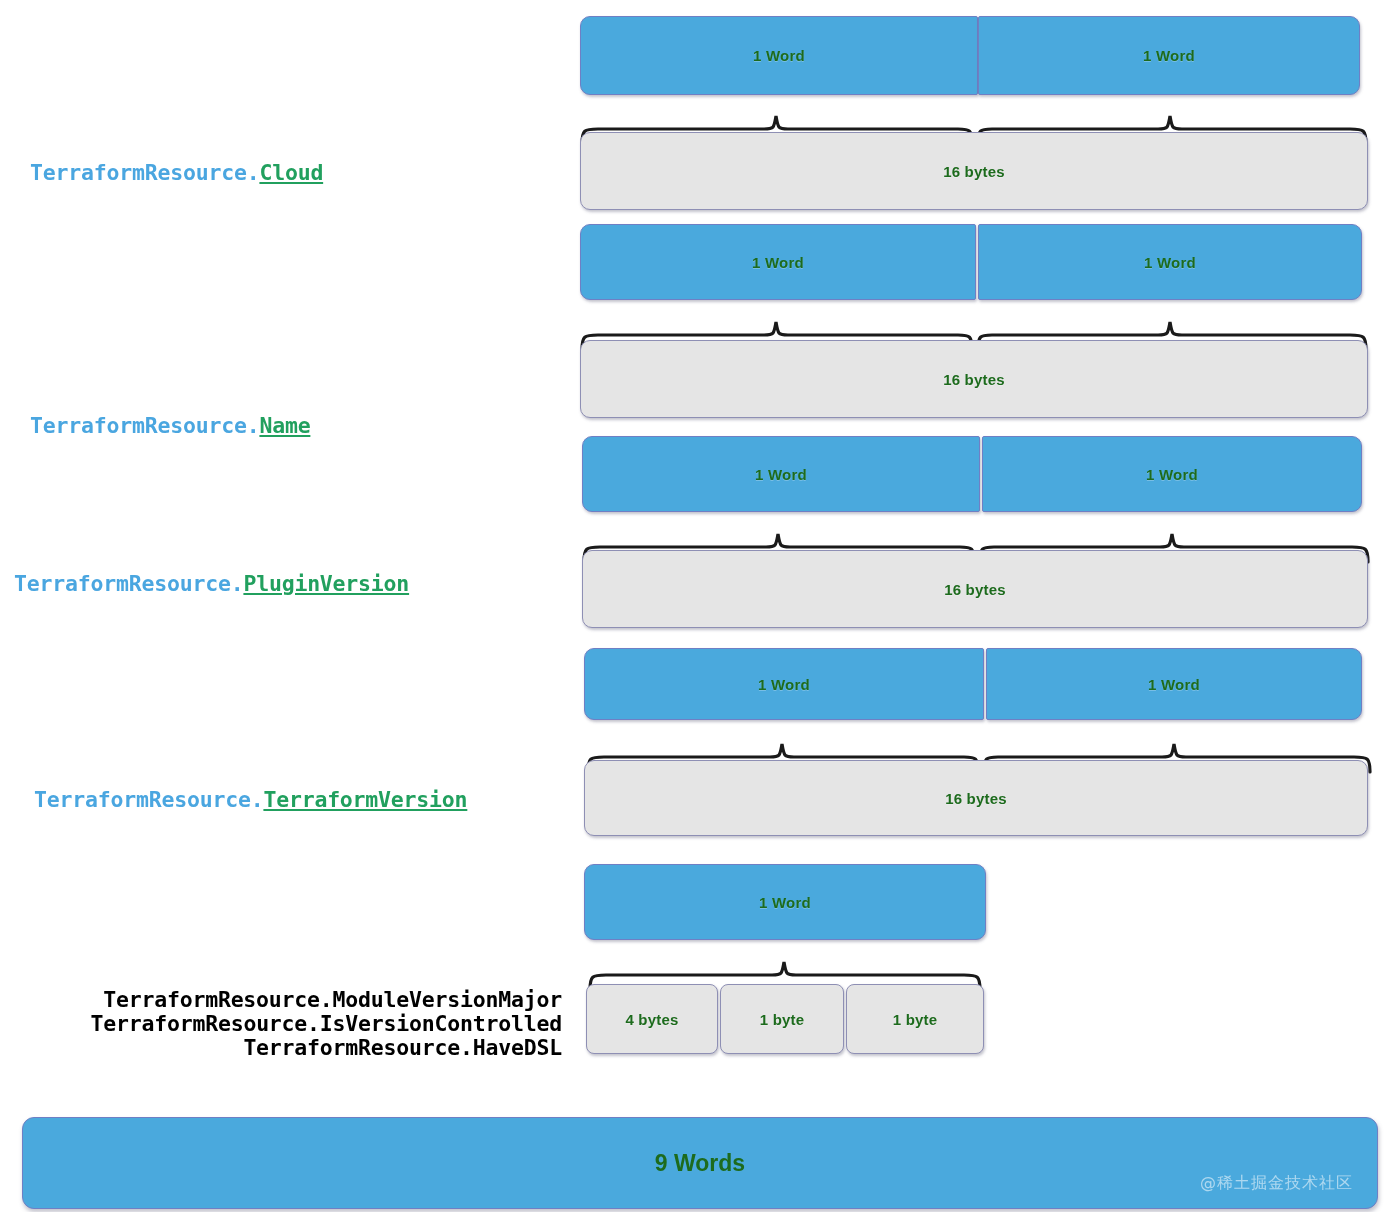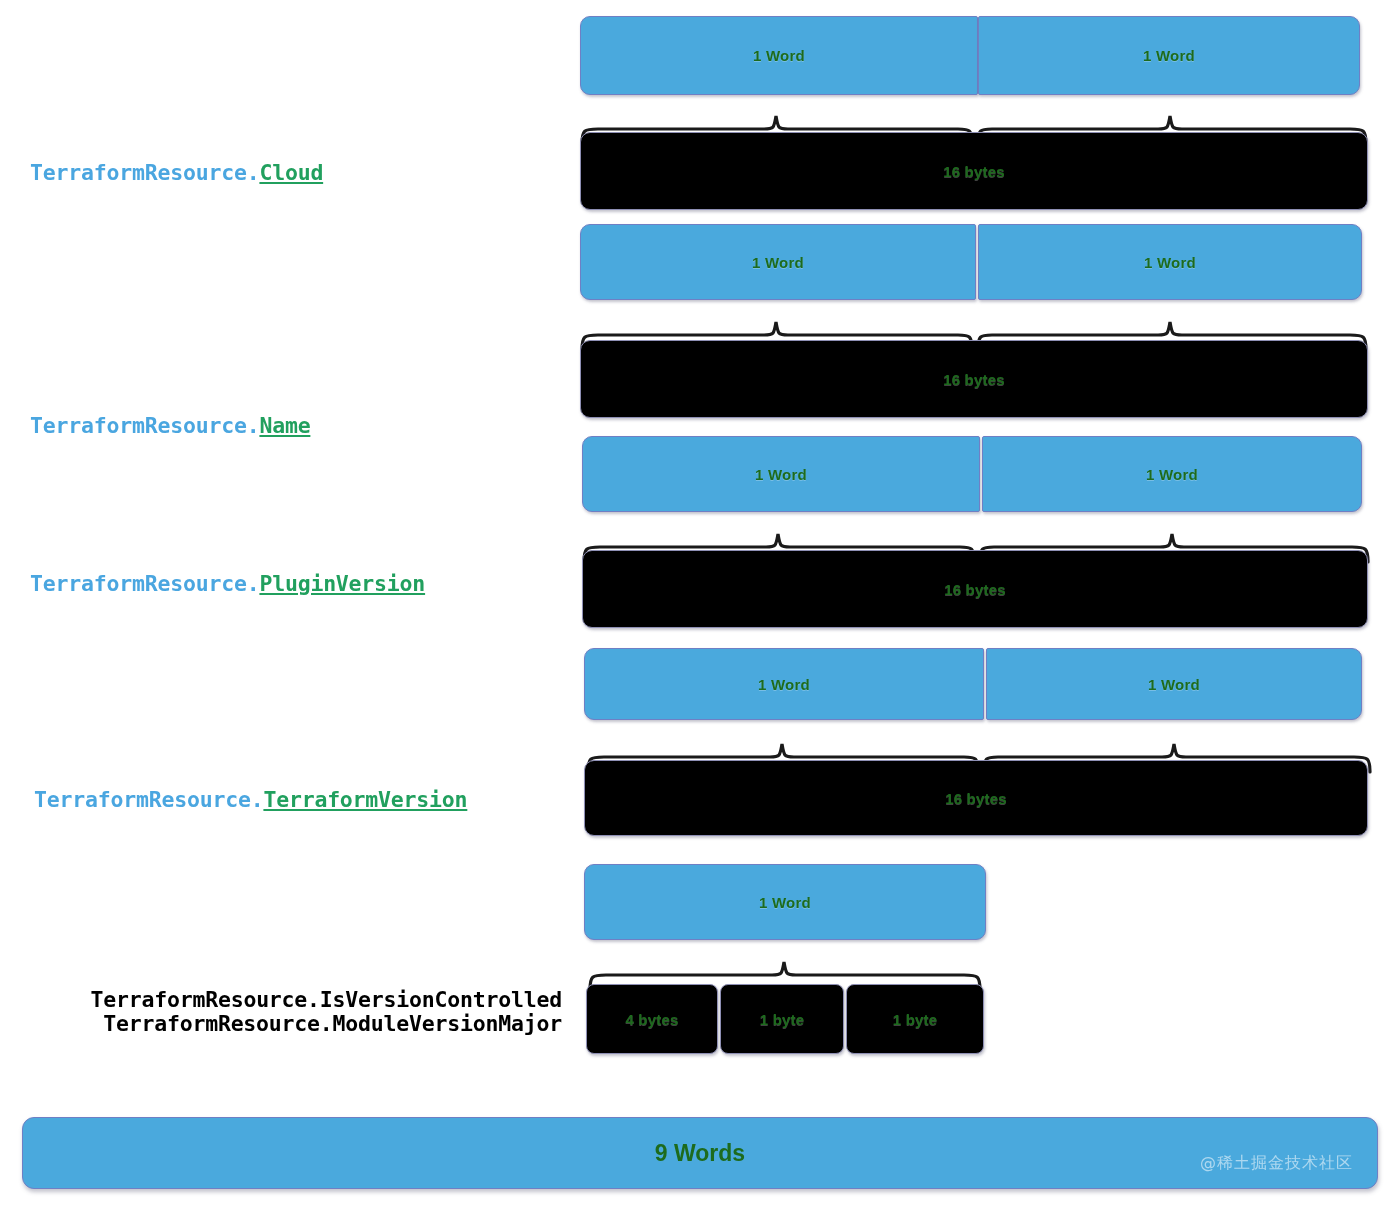--- a/index.html
+++ b/index.html
@@ -33,21 +33,21 @@
     font-size: 15px;
     letter-spacing: 0.2px;
     text-shadow: 0 1px 0 rgba(255,255,255,0.25);
   }
   .box.blue {
     background: #4aa9dd;
     border: 1.5px solid #6f7fc4;
     box-shadow: 1px 2px 3px rgba(80,80,110,0.35);
   }
   .box.yellow {
-    background: #000000;
+    background: #e5e5e5;
     border: 1.5px solid #8e8fb4;
     box-shadow: 1px 2px 3px rgba(80,80,110,0.35);
   }
   .box.blue.pair-left {
     border-top-right-radius: 2px;
     border-bottom-right-radius: 2px;
   }
   .box.blue.pair-right {
     border-top-left-radius: 2px;
     border-bottom-left-radius: 2px;
@@ -86,21 +86,21 @@
     pointer-events: none;
   }
   .brace svg { display: block; overflow: visible; }
 
   
   #total-bar {
     position: absolute;
     left: 22px;
     top: 1117px;
     width: 1356px;
-    height: 72px;
+    height: 92px;
     box-sizing: border-box;
     background: #4aa9dd;
     border: 1.5px solid #6f7fc4;
     border-radius: 12px;
     box-shadow: 1px 3px 4px rgba(80,80,110,0.35);
     display: flex;
     align-items: center;
     justify-content: center;
   }
   #total-bar .total-text {
@@ -160,21 +160,21 @@
     <svg width="792" height="34" viewBox="0 0 792 34">
       <path d="M4,32 C4,18 6,17 20,17 L186,17 C196,17 196,16 198,4 C200,16 200,17 210,17 L380,17 C392,17 394,18 394,32" fill="none" stroke="#1a1a1a" stroke-width="3.2" stroke-linecap="round"></path>
       <path d="M400,32 C400,18 402,17 414,17 L580,17 C590,17 590,16 592,4 C594,16 594,17 604,17 L772,17 C786,17 788,18 788,32" fill="none" stroke="#1a1a1a" stroke-width="3.2" stroke-linecap="round"></path>
     </svg>
   </div>
 
   <div class="box yellow" style="left:580px; top:340px; width:788px; height:78px;">
     <span>16 bytes</span>
   </div>
 
-  <div class="label" style="left:30px; top:571px;">
+  <div class="label" style="left:14px; top:571px;">
     <span class="prefix">TerraformResource.</span><span class="prop-green">PluginVersion</span>
   </div>
 
   <div class="box blue pair-left" style="left:582px; top:436px; width:398px; height:76px;">
     <span>1 Word</span>
   </div>
   <div class="box blue pair-right" style="left:982px; top:436px; width:380px; height:76px;">
     <span>1 Word</span>
   </div>
 
@@ -205,25 +205,28 @@
       <path d="M4,32 C4,18 6,17 20,17 L186,17 C196,17 196,16 198,4 C200,16 200,17 210,17 L380,17 C392,17 394,18 394,32" fill="none" stroke="#1a1a1a" stroke-width="3.2" stroke-linecap="round"></path>
       <path d="M400,32 C400,18 402,17 414,17 L578,17 C588,17 588,16 590,4 C592,16 592,17 602,17 L770,17 C784,17 786,18 786,32" fill="none" stroke="#1a1a1a" stroke-width="3.2" stroke-linecap="round"></path>
     </svg>
   </div>
 
   <div class="box yellow" style="left:584px; top:760px; width:784px; height:76px;">
     <span>16 bytes</span>
   </div>
 
   <div class="label-stack" style="left:30px; top:988px; width:532px;">
+    <span class="row">
+      <span class="prefix">TerraformResource.</span><span class="prop-purple">ModuleVersionMajor</span>
+    </span>
     <span class="row">
       <span class="prefix">TerraformResource.</span><span class="prop-red">IsVersionControlled</span>
     </span>
     <span class="row">
-      <span class="prefix">TerraformResource.</span><span class="prop-purple">ModuleVersionMajor</span>
+      <span class="prefix">TerraformResource.</span><span class="prop-red">HaveDSL</span>
     </span>
   </div>
 
   <div class="box blue" style="left:584px; top:864px; width:402px; height:76px;">
     <span>1 Word</span>
   </div>
 
   <div class="brace" style="left:586px; top:958px;">
     <svg width="400" height="34" viewBox="0 0 400 34">
       <path d="M4,32 C4,18 6,17 20,17 L186,17 C196,17 196,16 198,4 C200,16 200,17 210,17 L378,17 C392,17 394,18 394,32" fill="none" stroke="#1a1a1a" stroke-width="3.2" stroke-linecap="round"></path>

